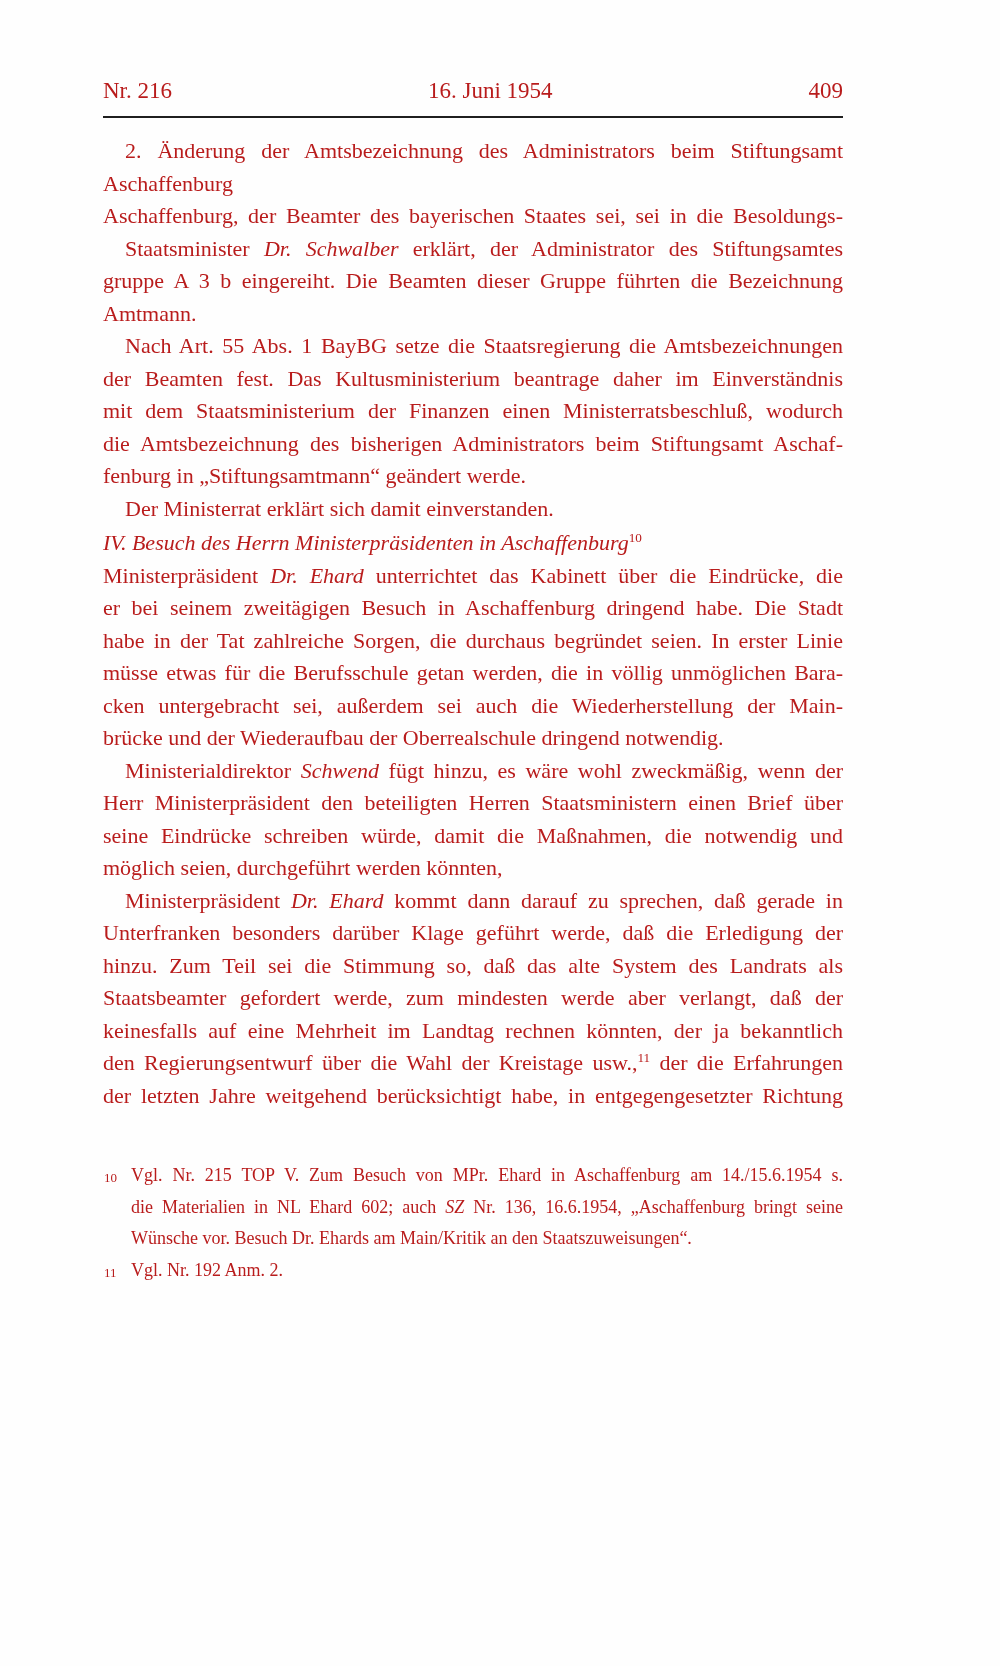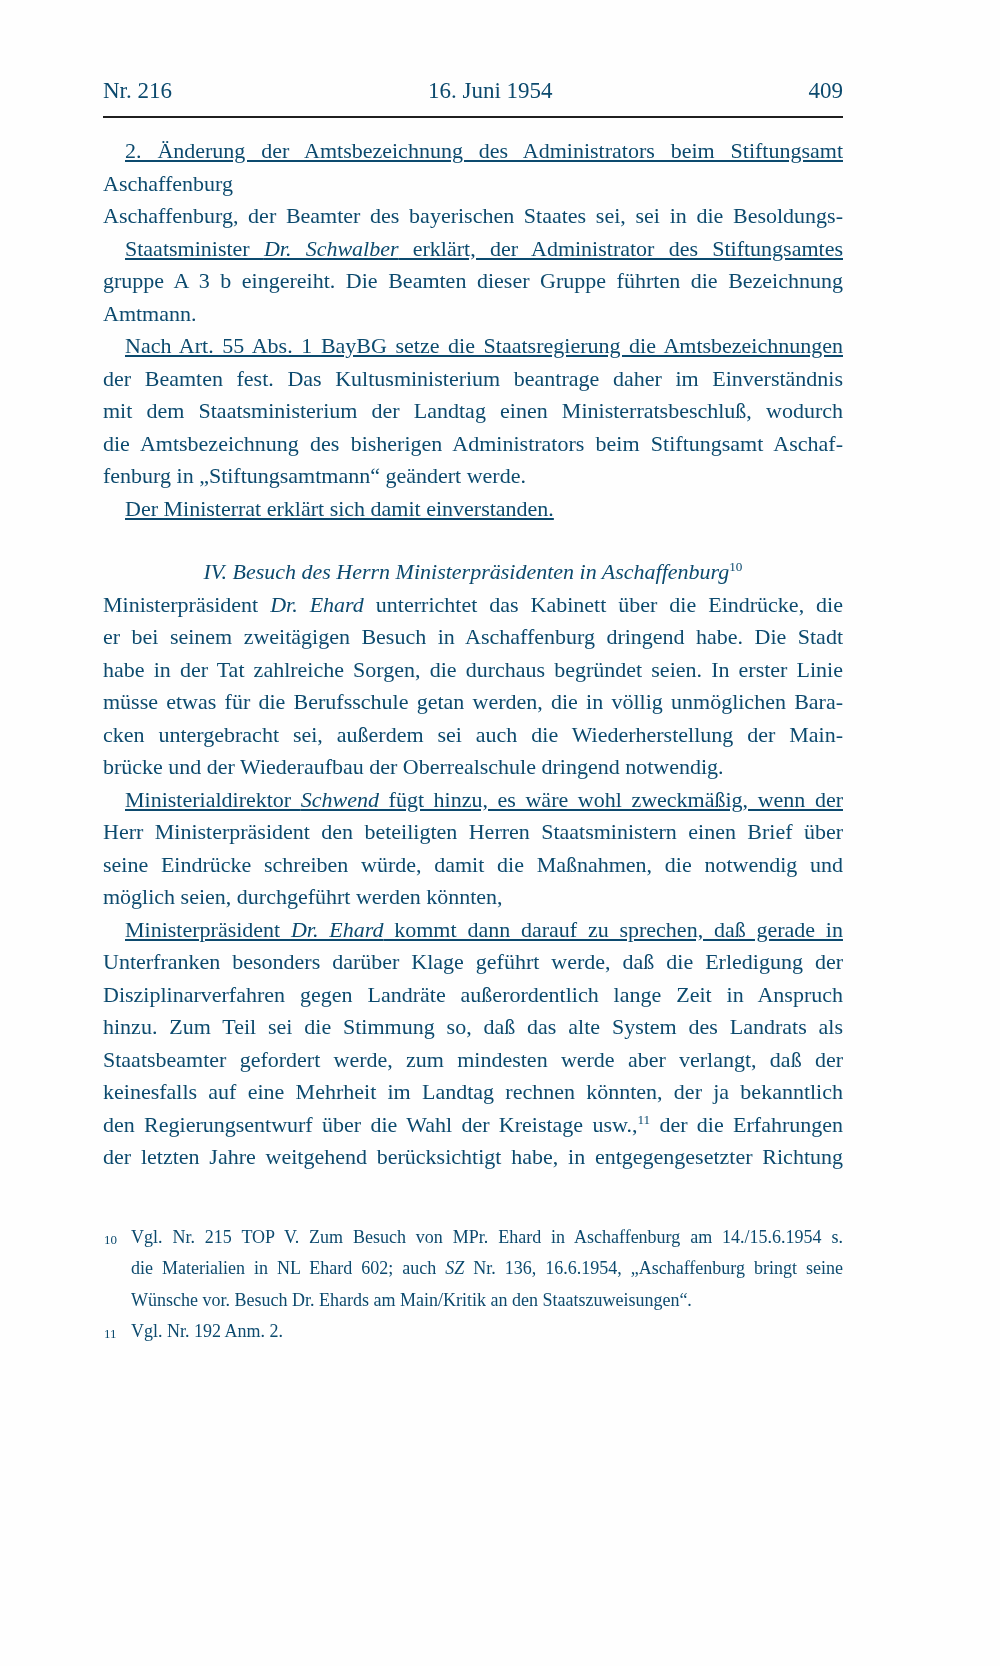--- a/index.html
+++ b/index.html
@@ -1,30 +1,30 @@
 <!DOCTYPE html>
 <html><head>
 <meta charset="utf-8">
 <style>
   html,body{margin:0;padding:0;background:#ffffff;}
   .page{
     position:relative;width:1000px;height:1666px;background:#fefefe;
-    font-family:"Liberation Serif","DejaVu Serif",serif;color:#0c4a6e;
+    font-family:"Liberation Serif","DejaVu Serif",serif;color:#b91c1c;
     overflow:hidden;
   }
   .content{position:absolute;left:103px;top:78px;width:740px;}
   .header{
     display:flex;justify-content:space-between;align-items:baseline;
     font-size:23px;padding-bottom:12px;border-bottom:2px solid #1f1f1f;
   }
   .docbody{margin-top:17px;font-size:22px;line-height:32.5px;text-justify:inter-word;}
   .line{min-height:32.5px;}
   .line.j{text-align:justify;text-align-last:justify;}
-  .line.ind{padding-left:22px;text-decoration:underline;}
-  .para.space-before{margin-top:31px;text-align:center;}
+  .line.ind{padding-left:22px;}
+  .para.space-before{margin-top:2px;}
   .it{font-style:italic;}
   sup{font-size:0.6em;vertical-align:super;line-height:0;}
   .footnotes{margin-top:48px;font-size:18px;line-height:31.5px;text-justify:inter-word;}
   .footnotes .line{min-height:31.5px;}
   .footnote{position:relative;padding-left:28px;}
   .fn-marker{position:absolute;left:1px;top:2px;font-size:13px;}
 </style>
 </head>
 <body>
 
@@ -44,21 +44,21 @@
         </div>
         <div class="para">
           <div class="line j">Aschaffenburg, der Beamter des bayerischen Staates sei, sei in die Besoldungs-</div>
           <div class="line j ind">Staatsminister <span class="it">Dr. Schwalber</span> erklärt, der Administrator des Stiftungsamtes</div>
           <div class="line j">gruppe A 3 b eingereiht. Die Beamten dieser Gruppe führten die Bezeichnung</div>
           <div class="line">Amtmann.</div>
         </div>
         <div class="para">
           <div class="line j ind">Nach Art. 55 Abs. 1 BayBG setze die Staatsregierung die Amtsbezeichnungen</div>
           <div class="line j">der Beamten fest. Das Kultusministerium beantrage daher im Einverständnis</div>
-          <div class="line j">mit dem Staatsministerium der Landtag einen Ministerratsbeschluß, wodurch</div>
+          <div class="line j">mit dem Staatsministerium der Finanzen einen Ministerratsbeschluß, wodurch</div>
           <div class="line j">die Amtsbezeichnung des bisherigen Administrators beim Stiftungsamt Aschaf-</div>
           <div class="line">fenburg in „Stiftungsamtmann“ geändert werde.</div>
         </div>
         <div class="para">
           <div class="line ind">Der Ministerrat erklärt sich damit einverstanden.</div>
         </div>
         <div class="para space-before">
           <div class="line"><span class="it">IV. Besuch des Herrn Ministerpräsidenten in Aschaffenburg</span><sup>10</sup></div>
         </div>
         <div class="para">
@@ -71,21 +71,20 @@
         </div>
         <div class="para">
           <div class="line j ind">Ministerialdirektor <span class="it">Schwend</span> fügt hinzu, es wäre wohl zweckmäßig, wenn der</div>
           <div class="line j">Herr Ministerpräsident den beteiligten Herren Staatsministern einen Brief über</div>
           <div class="line j">seine Eindrücke schreiben würde, damit die Maßnahmen, die notwendig und</div>
           <div class="line">möglich seien, durchgeführt werden könnten,</div>
         </div>
         <div class="para">
           <div class="line j ind">Ministerpräsident <span class="it">Dr. Ehard</span> kommt dann darauf zu sprechen, daß gerade in</div>
           <div class="line j">Unterfranken besonders darüber Klage geführt werde, daß die Erledigung der</div>
-          <div class="line j">Disziplinarverfahren gegen Landräte außerordentlich lange Zeit in Anspruch</div>
           <div class="line j">hinzu. Zum Teil sei die Stimmung so, daß das alte System des Landrats als</div>
           <div class="line j">Staatsbeamter gefordert werde, zum mindesten werde aber verlangt, daß der</div>
         </div>
         <div class="para">
           <div class="line j">keinesfalls auf eine Mehrheit im Landtag rechnen könnten, der ja bekanntlich</div>
           <div class="line j">den Regierungsentwurf über die Wahl der Kreistage usw.,<sup>11</sup> der die Erfahrungen</div>
           <div class="line j">der letzten Jahre weitgehend berücksichtigt habe, in entgegengesetzter Richtung</div>
         </div>
       </div>
 

